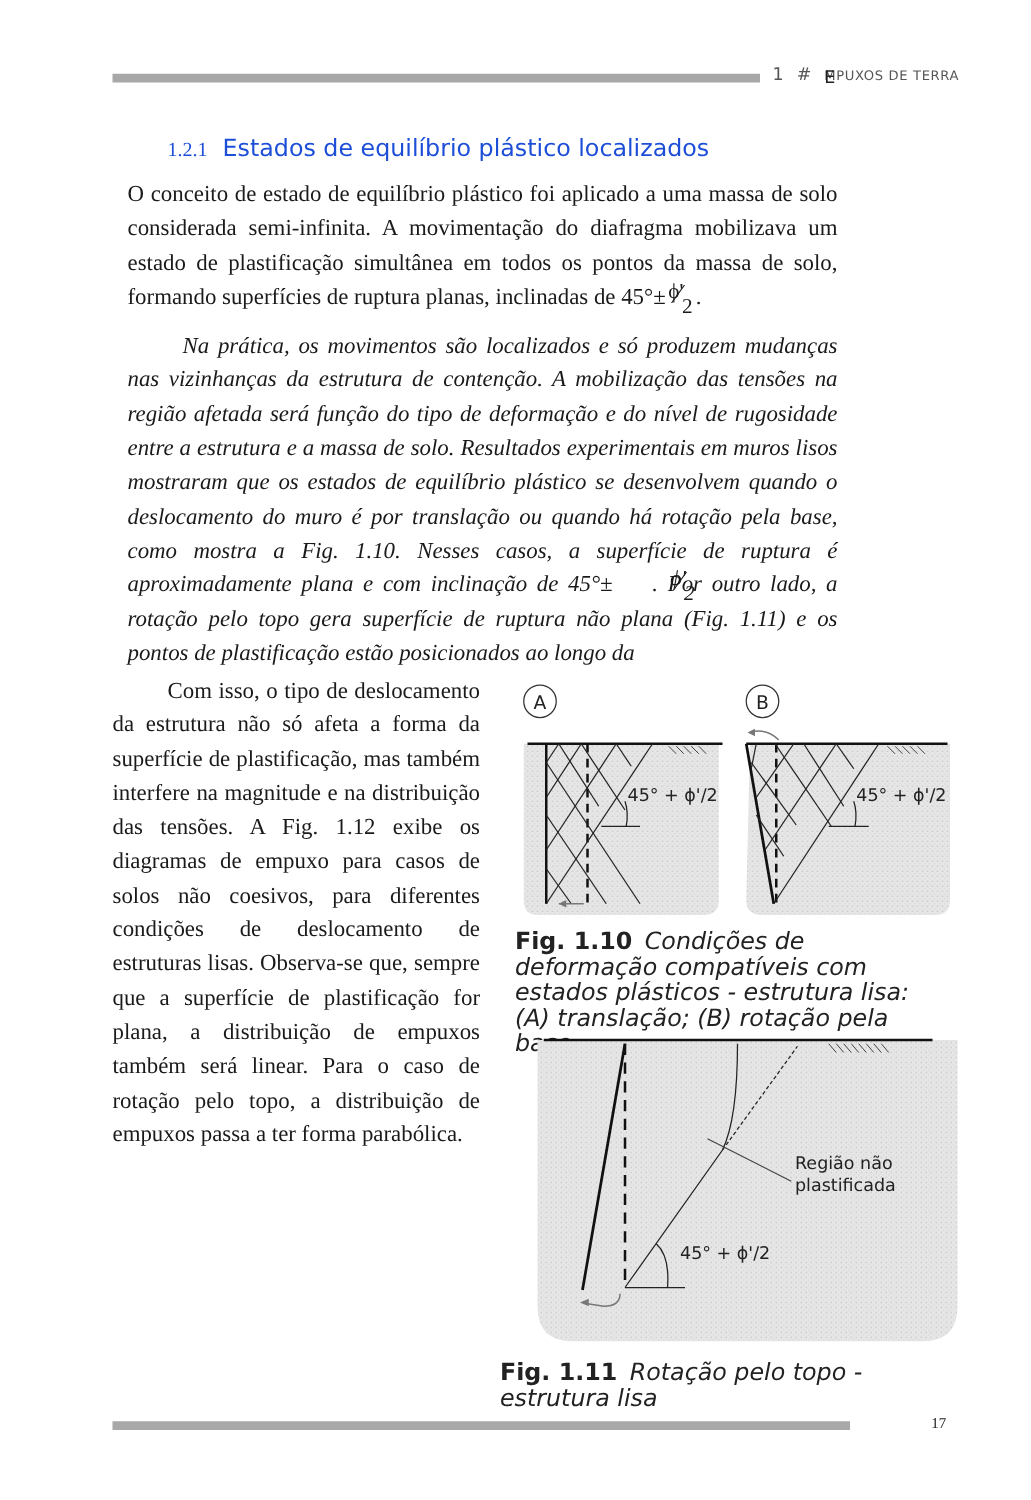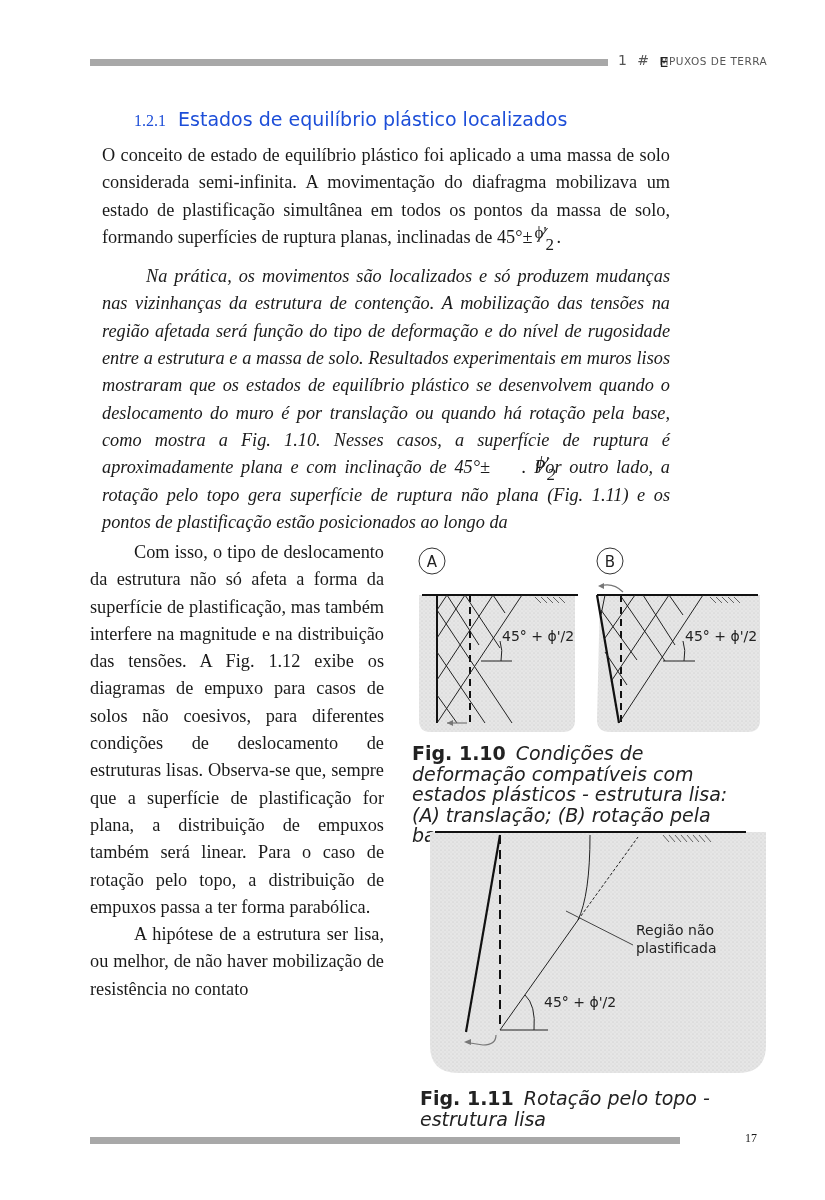--- a/index.html
+++ b/index.html
@@ -48,21 +48,20 @@
   <p>
     <span>O conceito de estado de equilíbrio plástico foi aplicado a uma massa de solo considerada semi-infinita. A movimentação do diafragma mobilizava um estado de plastificação simultânea em todos os pontos da massa de solo, formando superfícies de ruptura planas, inclinadas de </span><span>45°±</span><span class="frac"><span class="n">ϕ'</span><span class="s">⁄</span><span class="d">2</span></span><span>.</span>
   </p>
   <p class="indent">
     <span>Na prática, os movimentos são localizados e só produzem mudanças nas vizinhanças da estrutura de contenção. A mobilização das tensões na região afetada será função do tipo de deformação e do nível de rugosidade entre a estrutura e a massa de solo. Resultados experimentais em muros lisos mostraram que os estados de equilíbrio plástico se desenvolvem quando o deslocamento do muro é por translação ou quando há rotação pela base, como mostra a Fig. 1.10. Nesses casos, a superfície de ruptura é aproximadamente plana e com inclinação de </span><span>45°±</span><span class="frac"><span class="n">ϕ'</span><span class="s">⁄</span><span class="d">2</span></span><span> . Por outro lado, a rotação pelo topo gera superfície de ruptura não plana (Fig. 1.11) e os pontos de plastificação estão posicionados ao longo da</span>
   </p>
 </div>
 
 <div class="narrow serif">
   <p class="indent">Com isso, o tipo de deslocamento da estrutura não só afeta a forma da superfície de plastificação, mas também interfere na magnitude e na distribuição das tensões. A Fig. 1.12 exibe os diagramas de empuxo para casos de solos não coesivos, para diferentes condições de deslocamento de estruturas lisas. Observa-se que, sempre que a superfície de plastificação for plana, a distribuição de empuxos também será linear. Para o caso de rotação pelo topo, a distribuição de empuxos passa a ter forma parabólica.</p>
-  <p class="indent">A hipótese de a estrutura ser lisa, ou melhor, de não haver mobilização de resistência no contato</p>
 </div>
 
 <div class="fig" style="left:405px;top:540px;width:380px;height:195px;">
   <svg width="380" height="195" viewBox="0 0 380 195">
     <defs>
       <pattern id="dots" width="4" height="4" patternUnits="userSpaceOnUse">
         <rect width="4" height="4" fill="#e6e6e6"></rect>
         <circle cx="1" cy="1" r="0.6" fill="#c4c4c4"></circle>
         <circle cx="3" cy="3" r="0.5" fill="#d0d0d0"></circle>
       </pattern>
@@ -164,18 +163,18 @@
         <line x1="279" y1="10" x2="285" y2="17"></line>
         <line x1="285" y1="10" x2="291" y2="17"></line>
         <line x1="291" y1="10" x2="297" y2="17"></line>
         <line x1="297" y1="10" x2="303" y2="17"></line>
     </g>
     <text x="228" y="110" font-family="DejaVu Sans, sans-serif" font-size="14" fill="#222">Região não</text>
     <text x="228" y="128" font-family="DejaVu Sans, sans-serif" font-size="14" fill="#222">plastificada</text>
     <text x="136" y="182" font-family="DejaVu Sans, sans-serif" font-size="14" fill="#222">45° + ϕ'/2</text>
   </svg>
 </div>
-<div class="cap sans" style="left:420px;top:1088px;width:360px;">
+<div class="cap sans" style="left:400px;top:1088px;width:360px;">
   <b>Fig. 1.11</b><i>Rotação pelo topo - estrutura lisa</i>
 </div>
 
 <div class="ftr-bar"></div>
 <div class="pageno serif">17</div>
 
 </body></html>

